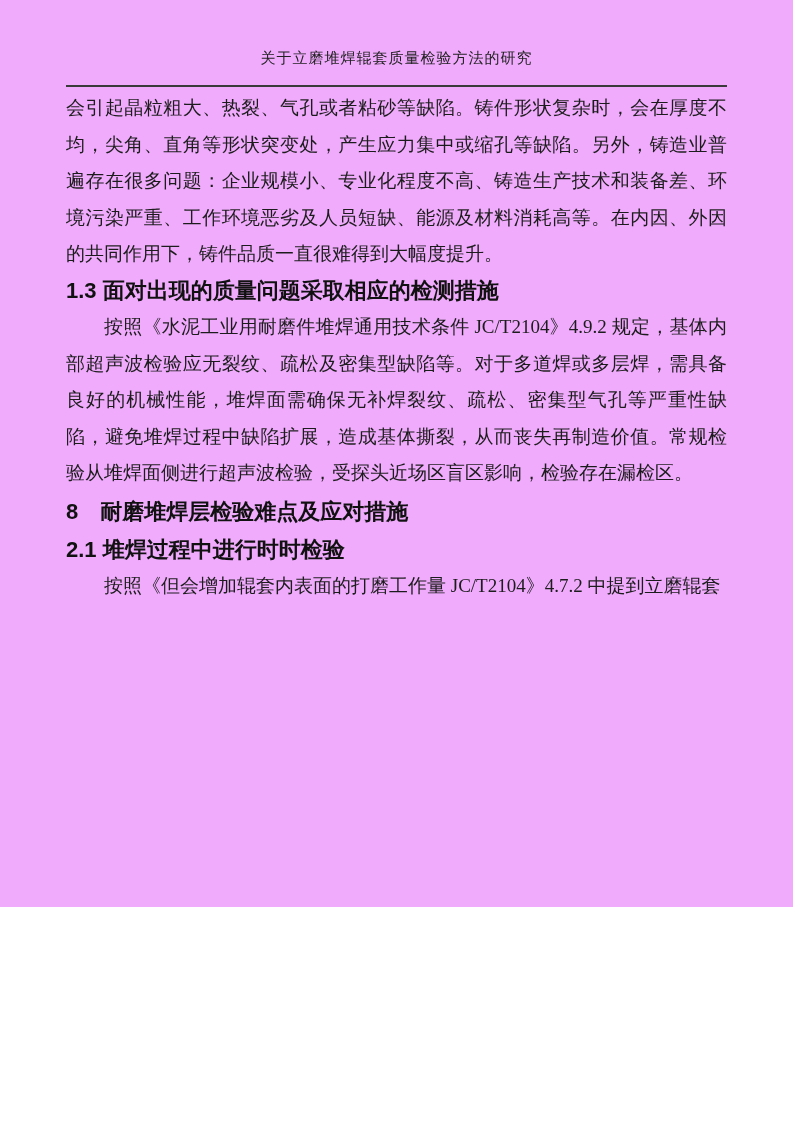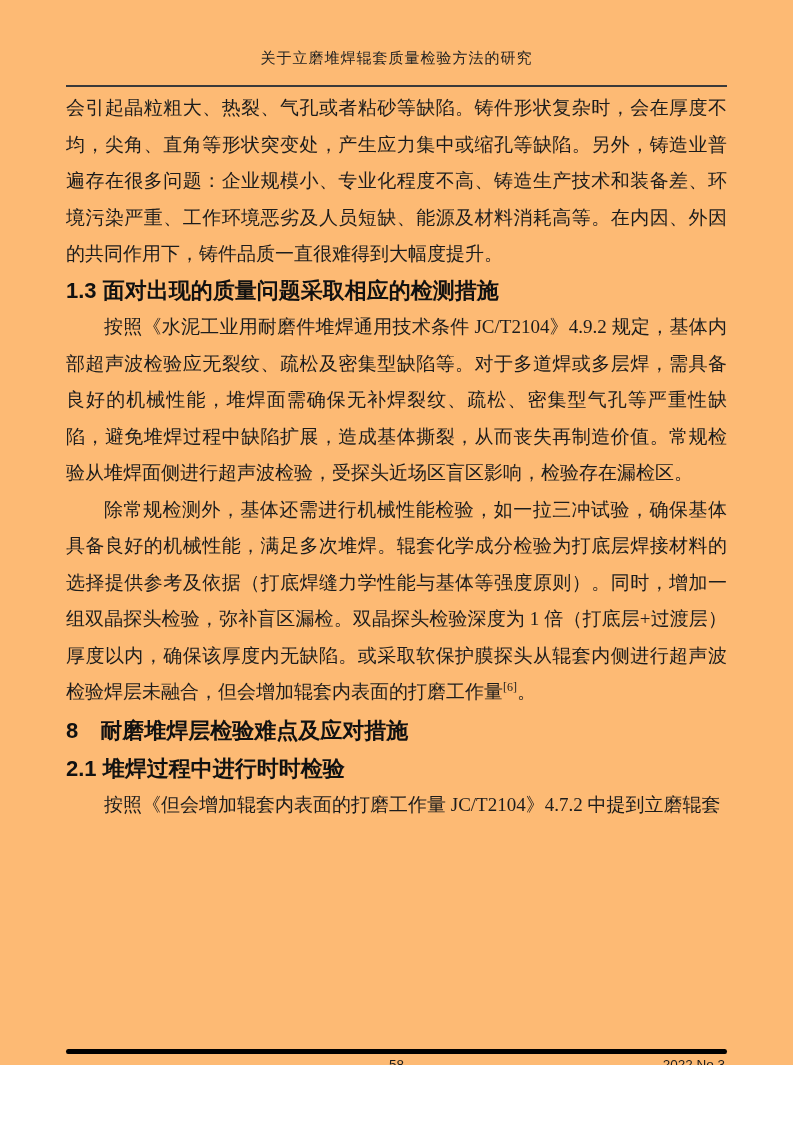--- a/index.html
+++ b/index.html
@@ -3,23 +3,23 @@
 <meta charset="utf-8">
 <style>
   html, body {
     margin: 0;
     padding: 0;
     background: #ffffff;
   }
   .page {
     position: relative;
     width: 793px;
-    height: 1065px;
+    height: 907px;
     margin: 0 auto;
-    background: #fdba74;
+    background: #f0abfc;
     overflow: hidden;
     font-family: "Liberation Serif", "DejaVu Serif", serif;
     color: #1c1c1c;
     box-sizing: border-box;
   }
   .content {
     position: absolute;
     left: 66px;
     top: 48px;
     width: 661px;
@@ -106,21 +106,20 @@
     <div class="running-head">关于立磨堆焊辊套质量检验方法的研究</div>
 
     <div class="body-text">
 
       <p class="para">会引起晶粒粗大、热裂、气孔或者粘砂等缺陷。铸件形状复杂时，会在厚度不均，尖角、直角等形状突变处，产生应力集中或缩孔等缺陷。另外，铸造业普遍存在很多问题：企业规模小、专业化程度不高、铸造生产技术和装备差、环境污染严重、工作环境恶劣及人员短缺、能源及材料消耗高等。在内因、外因的共同作用下，铸件品质一直很难得到大幅度提升。</p>
 
       <p class="heading level2">1.3 面对出现的质量问题采取相应的检测措施</p>
 
       <p class="para indent">按照《水泥工业用耐磨件堆焊通用技术条件 JC/T2104》4.9.2 规定，基体内部超声波检验应无裂纹、疏松及密集型缺陷等。对于多道焊或多层焊，需具备良好的机械性能，堆焊面需确保无补焊裂纹、疏松、密集型气孔等严重性缺陷，避免堆焊过程中缺陷扩展，造成基体撕裂，从而丧失再制造价值。常规检验从堆焊面侧进行超声波检验，受探头近场区盲区影响，检验存在漏检区。</p>
 
-      <p class="para indent"><span>除常规检测外，基体还需进行机械性能检验，如一拉三冲试验，确保基体具备良好的机械性能，满足多次堆焊。辊套化学成分检验为打底层焊接材料的选择提供参考及依据（打底焊缝力学性能与基体等强度原则）。同时，增加一组双晶探头检验，弥补盲区漏检。双晶探头检验深度为 1 倍（打底层+过渡层）厚度以内，确保该厚度内无缺陷。或采取软保护膜探头从辊套内侧进行超声波检验焊层未融合，但会增加辊套内表面的打磨工作量</span><span class="ref-sup">[6]</span><span>。</span></p>
 
       <p class="heading level1">8　耐磨堆焊层检验难点及应对措施</p>
 
       <p class="heading level2">2.1 堆焊过程中进行时时检验</p>
 
 
 
       <p class="para indent">按照《但会增加辊套内表面的打磨工作量 JC/T2104》4.7.2 中提到立磨辊套</p>
 
     </div>

